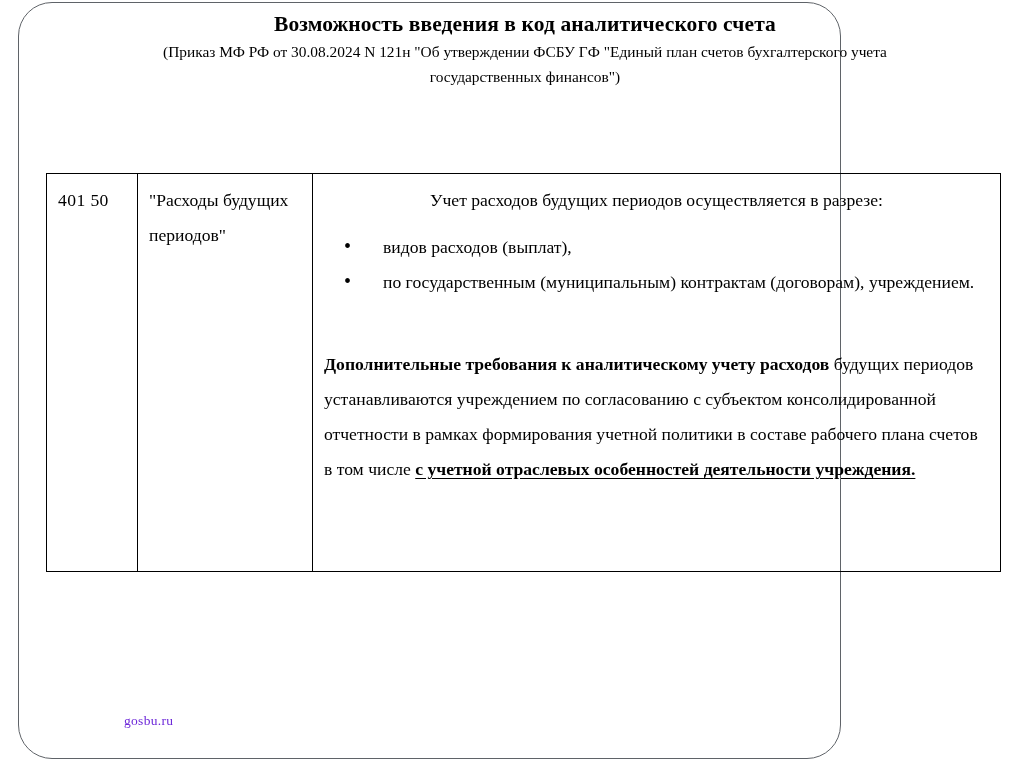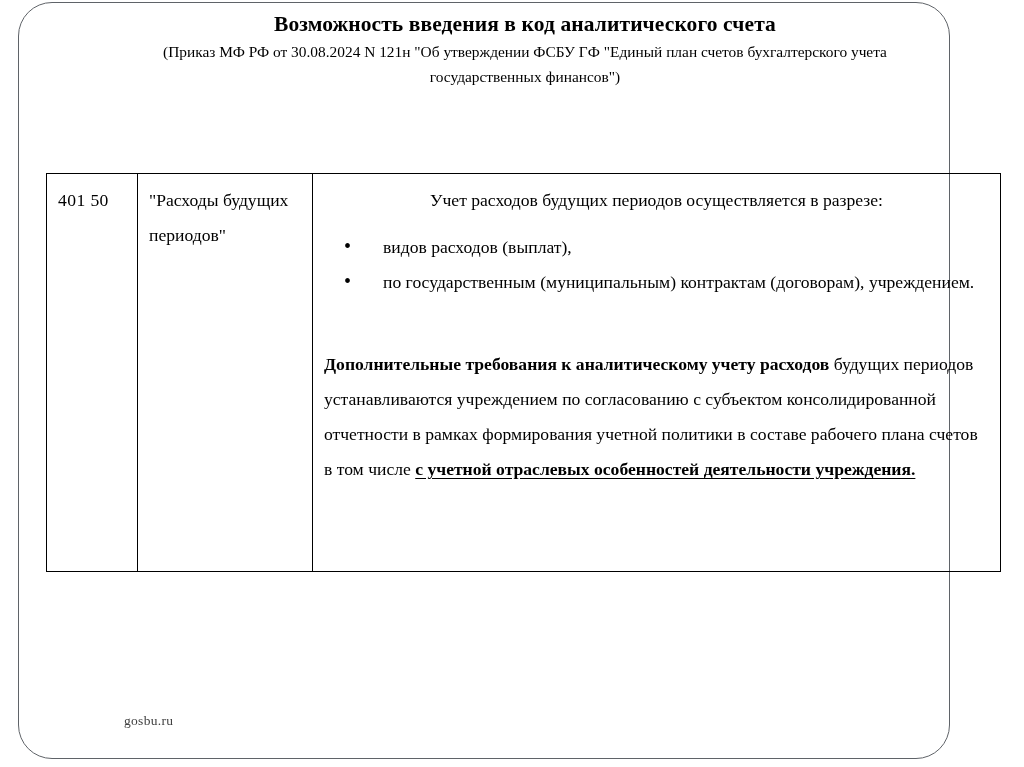--- a/index.html
+++ b/index.html
@@ -15,21 +15,21 @@
     font-family: "Liberation Serif", "DejaVu Serif", serif;
     color: #000000;
     overflow: hidden;
   }
 
   
   .slide-frame {
     position: absolute;
     left: 18px;
     top: 2px;
-    width: 932px;
+    width: 823px;
     height: 757px;
     border: 1.3px solid #5f6368;
     border-radius: 34px;
     background: #ffffff;
   }
 
   
   .heading-block {
     position: absolute;
     left: 30px;
@@ -116,21 +116,21 @@
     text-decoration: underline;
     text-underline-offset: 3px;
   }
 
   
   .watermark {
     position: absolute;
     left: 105px;
     top: 710px;
     font-size: 13.5px;
-    color: #404040;
+    color: #6d28d9;
     letter-spacing: 0.3px;
   }
 </style>
 </head>
 <body>
 
 <div class="slide-frame">
 
   <div class="heading-block">
     <h1 class="slide-title">Возможность введения в код аналитического счета</h1>

